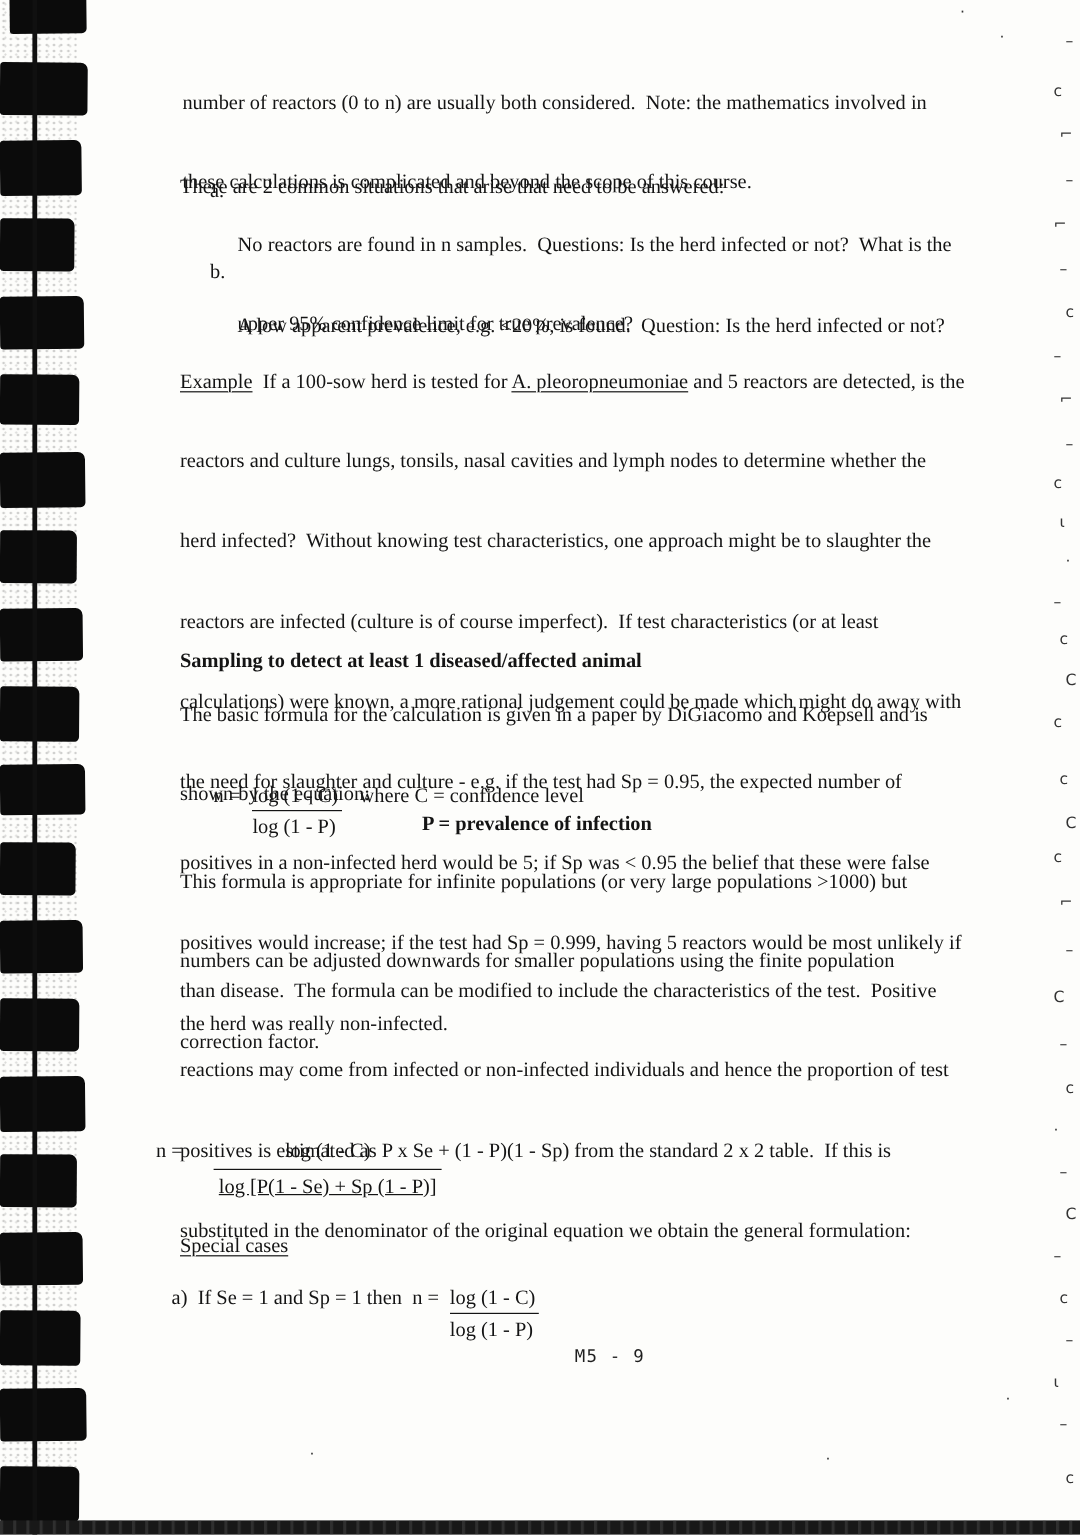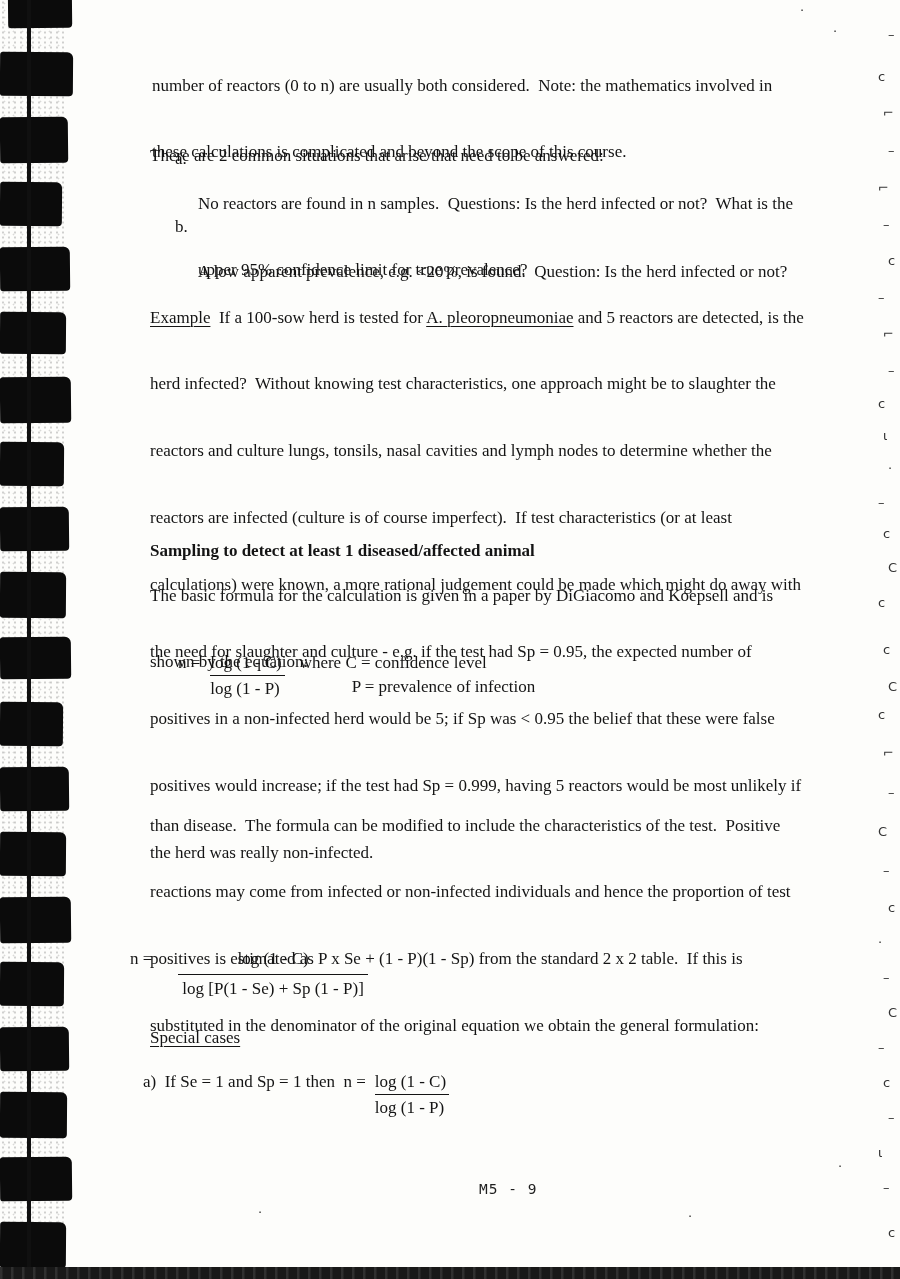--- a/index.html
+++ b/index.html
@@ -36,25 +36,25 @@
   .u{text-decoration:underline;text-underline-offset:3px;text-decoration-thickness:1.2px;}
   .bold{font-weight:700;}
   .item{display:flex;}
   .item-label{width:23px;flex:0 0 23px;}
   .frow{display:flex;align-items:flex-start;}
   .lhs{margin-right:10px;}
   .frac{display:inline-flex;flex-direction:column;}
   .frac .num{display:inline-block;border-bottom:1.6px solid #141414;padding:0 3px 1px 0;}
   .frac .den{display:inline-block;padding-top:2px;}
   .wherecol{display:inline-flex;flex-direction:column;margin-left:15px;}
-  .wherecol .wl2{padding-left:52px;padding-top:2px;}
+  .wherecol .wl2{padding-left:52px;padding-top:2px;font-weight:bold;}
   .frac2{display:inline-flex;flex-direction:column;margin-left:26px;text-align:center;}
   .frac2 .num2{display:block;width:100%;box-sizing:border-box;text-align:center;
     border-bottom:1.8px solid #141414;padding:0 4px 4px 4px;}
-  .frac2 .den2{display:block;text-align:right;padding:3px 4px 0 4px;}
+  .frac2 .den2{display:block;text-align:right;padding:3px 4px 0 4px;text-decoration:underline;}
   .footer{
     position:absolute;font-family:"DejaVu Sans Mono","Liberation Mono",monospace;
     font-size:14.5px;letter-spacing:1px;color:#1e1e1e;
   }
   
   .mark{
     position:absolute;font-family:"DejaVu Sans",sans-serif;font-size:13px;
     color:#333;line-height:10px;
   }
 </style>
@@ -109,22 +109,22 @@
 
   <div class="block item" style="top:216px;left:175px">
     <div class="item-label">b.</div>
     <div>
       <div class="line">A low apparent prevalence, e.g. &lt;20%, is found.  Question: Is the herd infected or not?</div>
     </div>
   </div>
 
   <div class="block" style="top:262px;left:150px">
     <div class="line"><span class="u">Example</span><span>  If a 100-sow herd is tested for </span><span class="u">A. pleoropneumoniae</span><span> and 5 reactors are detected, is the</span></div>
+    <div class="line">reactors and culture lungs, tonsils, nasal cavities and lymph nodes to determine whether the</div>
     <div class="line">herd infected?  Without knowing test characteristics, one approach might be to slaughter the</div>
-    <div class="line">reactors and culture lungs, tonsils, nasal cavities and lymph nodes to determine whether the</div>
     <div class="line">reactors are infected (culture is of course imperfect).  If test characteristics (or at least</div>
     <div class="line">calculations) were known, a more rational judgement could be made which might do away with</div>
     <div class="line">the need for slaughter and culture - e.g. if the test had Sp = 0.95, the expected number of</div>
     <div class="line">positives in a non-infected herd would be 5; if Sp was &lt; 0.95 the belief that these were false</div>
     <div class="line">positives would increase; if the test had Sp = 0.999, having 5 reactors would be most unlikely if</div>
     <div class="line">the herd was really non-infected.</div>
   </div>
 
   <div class="block bold" style="top:495px;left:150px">
     <div class="line">Sampling to detect at least 1 diseased/affected animal</div>
@@ -142,20 +142,25 @@
         <span class="num">log (1 - C)</span>
         <span class="den">log (1 - P)</span>
       </span>
       <span class="wherecol">
         <span class="wl1">where C = confidence level</span>
         <span class="wl2">P = prevalence of infection</span>
       </span>
     </div>
   </div>
 
+  <div class="block" style="top:679px;left:150px">
+    <div class="line">This formula is appropriate for infinite populations (or very large populations &gt;1000) but</div>
+    <div class="line">numbers can be adjusted downwards for smaller populations using the finite population</div>
+    <div class="line">correction factor.</div>
+  </div>
 
   <div class="block" style="top:770px;left:150px">
     <div class="line">than disease.  The formula can be modified to include the characteristics of the test.  Positive</div>
     <div class="line">reactions may come from infected or non-infected individuals and hence the proportion of test</div>
     <div class="line">positives is estimated as P x Se + (1 - P)(1 - Sp) from the standard 2 x 2 table.  If this is</div>
     <div class="line">substituted in the denominator of the original equation we obtain the general formulation:</div>
   </div>
 
   <div class="block" style="top:903px;left:130px">
     <div class="frow">
@@ -174,21 +179,21 @@
   <div class="block" style="top:1026px;left:143px">
     <div class="frow">
       <span>a)  If Se = 1 and Sp = 1 then  n =</span>
       <span class="frac" style="margin-left:9px">
         <span class="num">log (1 - C)</span>
         <span class="den">log (1 - P)</span>
       </span>
     </div>
   </div>
 
-  <div class="footer" style="top:1181px;left:479px">M5 - 9</div>
+  <div class="footer" style="top:1123px;left:479px">M5 - 9</div>
 
   <div id="marks">
       <span class="mark" style="top: 6px; left: 800px;">·</span>
       <span class="mark" style="top: 27px; left: 833px;">·</span>
       <span class="mark" style="top: 30px; left: 888px;">–</span>
       <span class="mark" style="top: 72px; left: 878px;">ϲ</span>
       <span class="mark" style="top: 108px; left: 883px;">⌐</span>
       <span class="mark" style="top: 146px; left: 888px;">–</span>
       <span class="mark" style="top: 183px; left: 878px;">⌐</span>
       <span class="mark" style="top: 220px; left: 883px;">–</span>

